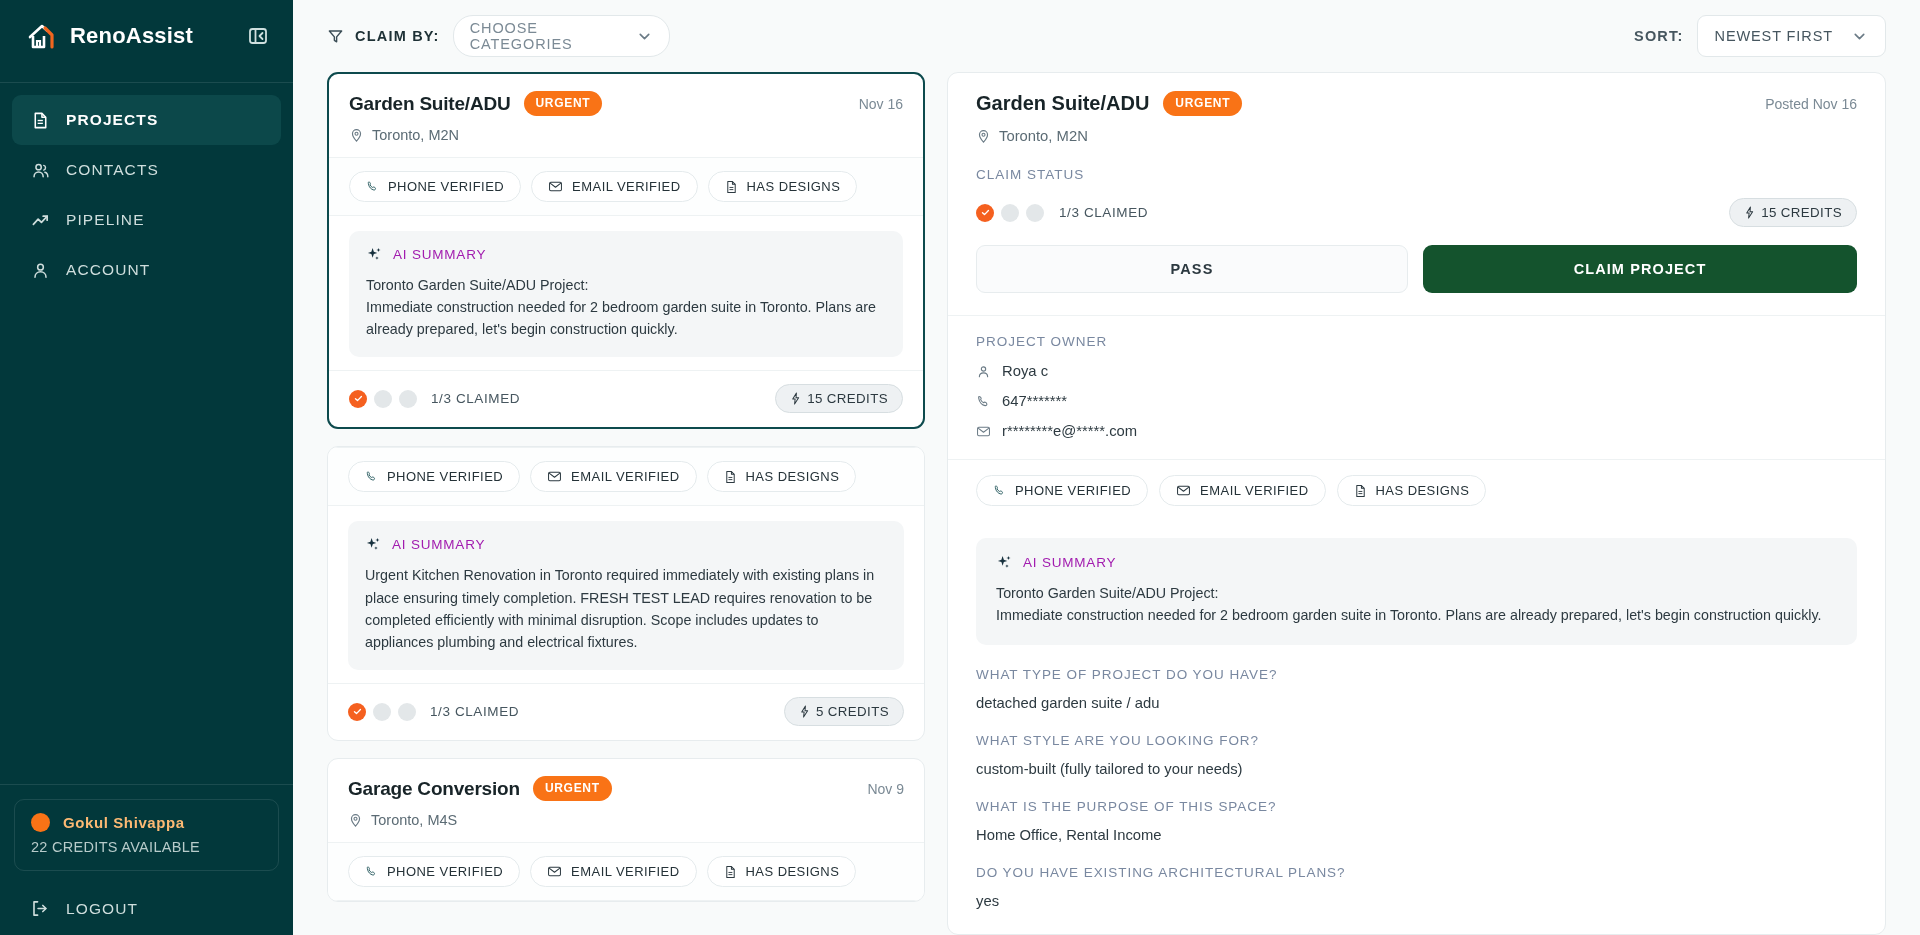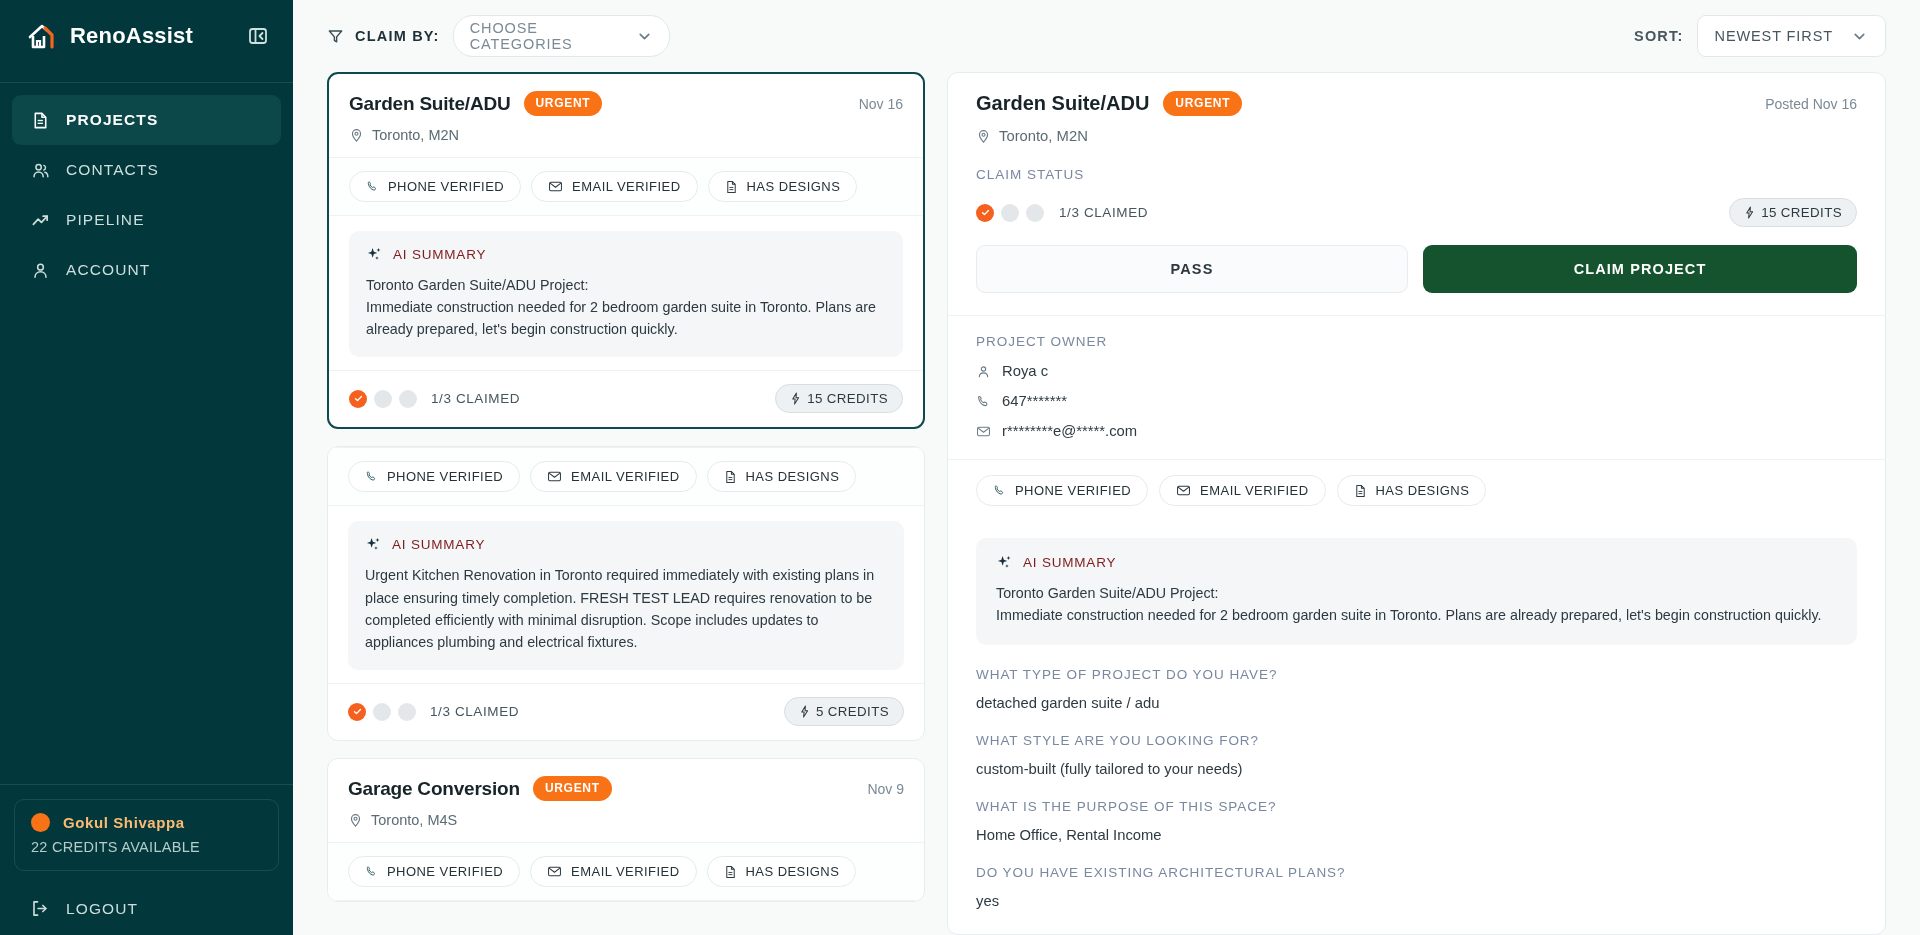--- a/index.html
+++ b/index.html
@@ -123,21 +123,21 @@
     border-top: 1px solid #eef2f3; border-bottom: 1px solid #eef2f3;
     background: #fdfefe;
   }
   .chip {
     display: flex; align-items: center; gap: 9px;
     border: 1px solid #e5ebed; border-radius: 20px;
     padding: 7px 16px; font-size: 13px; color: #253238; letter-spacing: .45px;
     background: #ffffff;
   }
   .ai-box { margin: 15px 20px 13px 20px; background: #f4f6f7; border-radius: 10px; padding: 15px 17px 17px 17px;}
-  .ai-head { display: flex; align-items: center; gap: 10px; font-size: 13.5px; color: #7f1d1d; letter-spacing: .8px;}
+  .ai-head { display: flex; align-items: center; gap: 10px; font-size: 13.5px; color: #a21caf; letter-spacing: .8px;}
   .ai-text { margin-top: 11px; font-size: 14.3px; line-height: 1.55; color: #2d3a41; }
   .card-foot {
     display: flex; align-items: center; gap: 14px;
     padding: 13px 20px 14px 20px; border-top: 1px solid #eef2f3;
   }
   .dots { display: flex; gap: 7px; align-items: center; }
   .dot { width: 18px; height: 18px; border-radius: 50%; background: #e3e7e9; }
   .dot.filled { background: #f5601f; display:flex; align-items:center; justify-content:center;}
   .claimed-txt { font-size: 13.5px; color: #46565f; letter-spacing: .6px; }
   .credit-pill {

